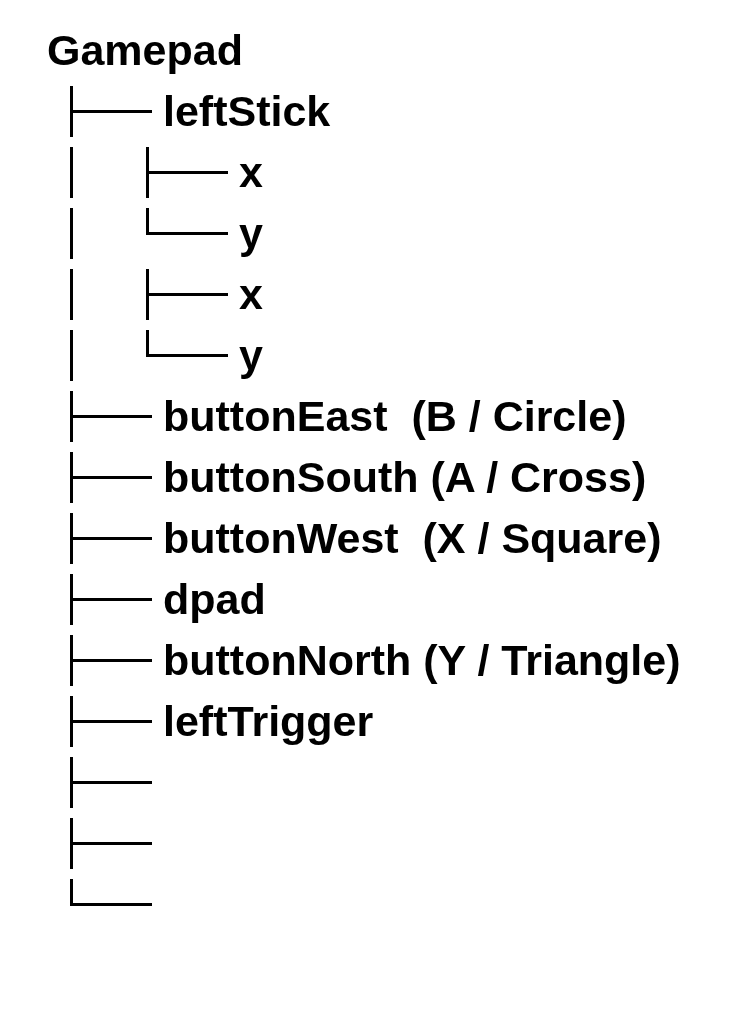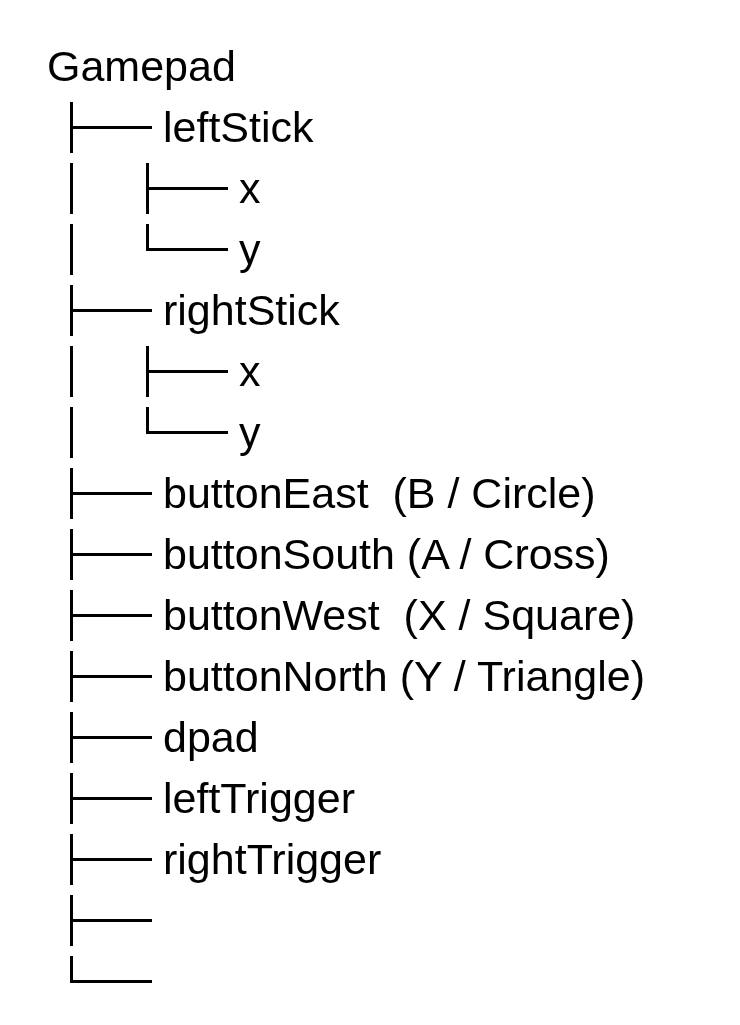--- a/index.html
+++ b/index.html
@@ -16,21 +16,22 @@
     background: var(--bg);
   }
   body {
     width: 740px;
     height: 1025px;
     overflow: hidden;
     font-family: "Liberation Sans", sans-serif;
     color: var(--text);
   }
   .tree {
-    padding: 36px 0 0 46px;
+    padding: 20px 0 0 46px;
+    font-weight: bold;
   }
   .row {
     display: flex;
     align-items: center;
     height: var(--row-h);
   }
   .row--child {
     padding-left: 24px;
     text-align: center;
   }
@@ -99,24 +100,20 @@
       <span class="cell pipe"></span>
       <span class="cell tee"></span>
       <span class="label">x</span>
     </div>
     <div class="row row--child">
       <span class="cell pipe"></span>
       <span class="cell corner"></span>
       <span class="label">y</span>
     </div>
     <div class="row row--child">
-      <span class="cell tee"></span>
-      <span class="label">rightStick</span>
-    </div>
-    <div class="row row--child">
       <span class="cell pipe"></span>
       <span class="cell tee"></span>
       <span class="label">x</span>
     </div>
     <div class="row row--child">
       <span class="cell pipe"></span>
       <span class="cell corner"></span>
       <span class="label">y</span>
     </div>
     <div class="row row--child">
@@ -126,33 +123,32 @@
     <div class="row row--child">
       <span class="cell tee"></span>
       <span class="label">buttonSouth (A / Cross)</span>
     </div>
     <div class="row row--child">
       <span class="cell tee"></span>
       <span class="label">buttonWest  (X / Square)</span>
     </div>
     <div class="row row--child">
       <span class="cell tee"></span>
-      <span class="label">buttonNorth (Y / Triangle)</span>
+      <span class="label">dpad</span>
     </div>
     <div class="row row--child">
       <span class="cell tee"></span>
-      <span class="label">dpad</span>
+      <span class="label">buttonNorth (Y / Triangle)</span>
     </div>
     <div class="row row--child">
       <span class="cell tee"></span>
       <span class="label">leftTrigger</span>
     </div>
     <div class="row row--child">
       <span class="cell tee"></span>
-      <span class="label">rightTrigger</span>
     </div>
     <div class="row row--child">
       <span class="cell tee"></span>
     </div>
     <div class="row row--child">
       <span class="cell corner"></span>
     </div>
   </div>
 
 </body></html>

